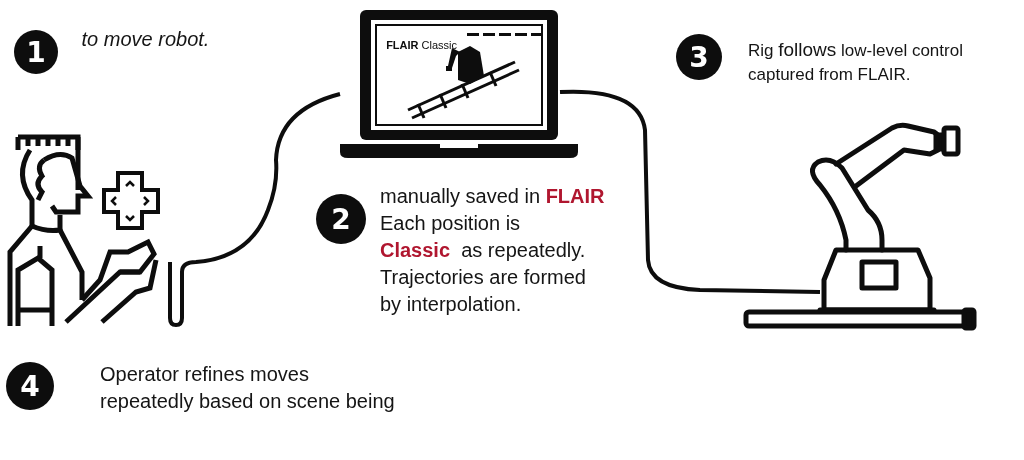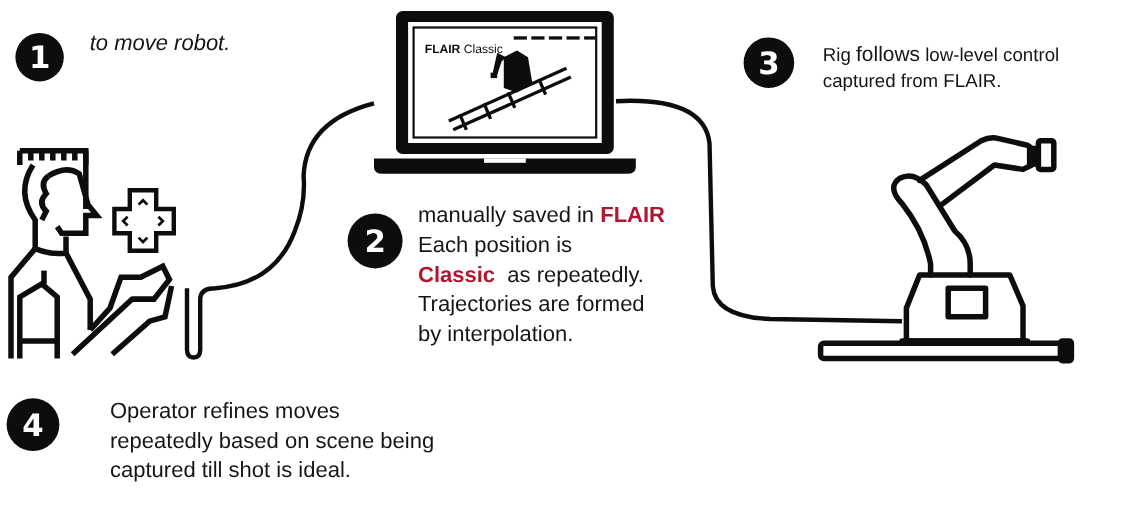--- a/index.html
+++ b/index.html
@@ -120,18 +120,17 @@
   <div style="white-space:pre;"><span>Rig </span><span style="font-size:19px;">follows</span><span> low-level control</span></div>
   <div>captured from FLAIR.</div>
 </div>
 
 <div class="step-badge" style="left:6px; top:362px; width:48px; height:48px;">
   <span>4</span>
 </div>
 <div class="step-text" style="left:64px; top:361px; line-height:27px;margin-left:36px;">
   <div>Operator refines moves</div>
   <div>repeatedly based on scene being</div>
-  <div>captured till shot is ideal.</div>
 </div>
 
 <div style="position:absolute; left:380px; top:27px; font-size:11px; white-space:pre; color:#0d0d0d;">
   <span style="font-weight:bold;">FLAIR</span><span> Classic</span>
 </div>
 
 </body></html>

